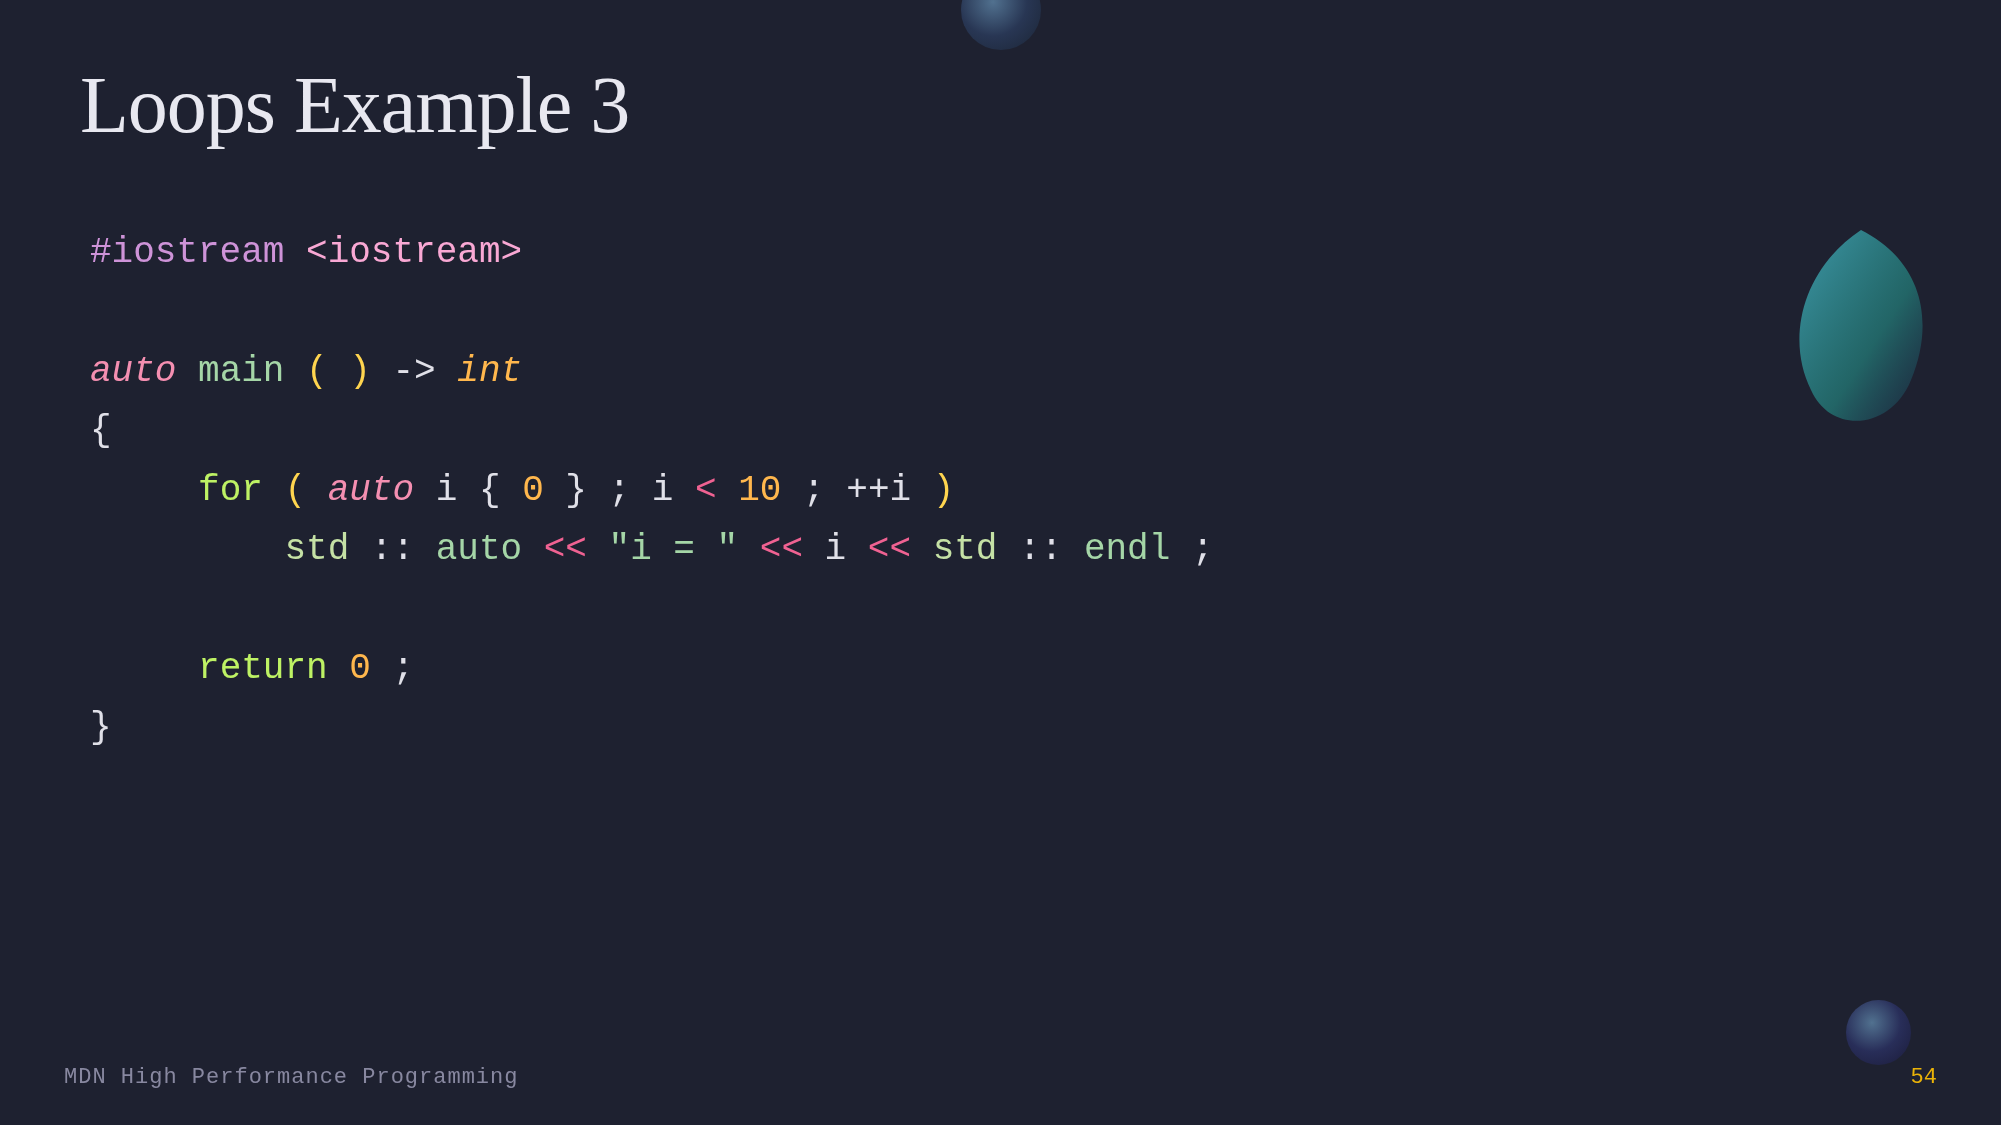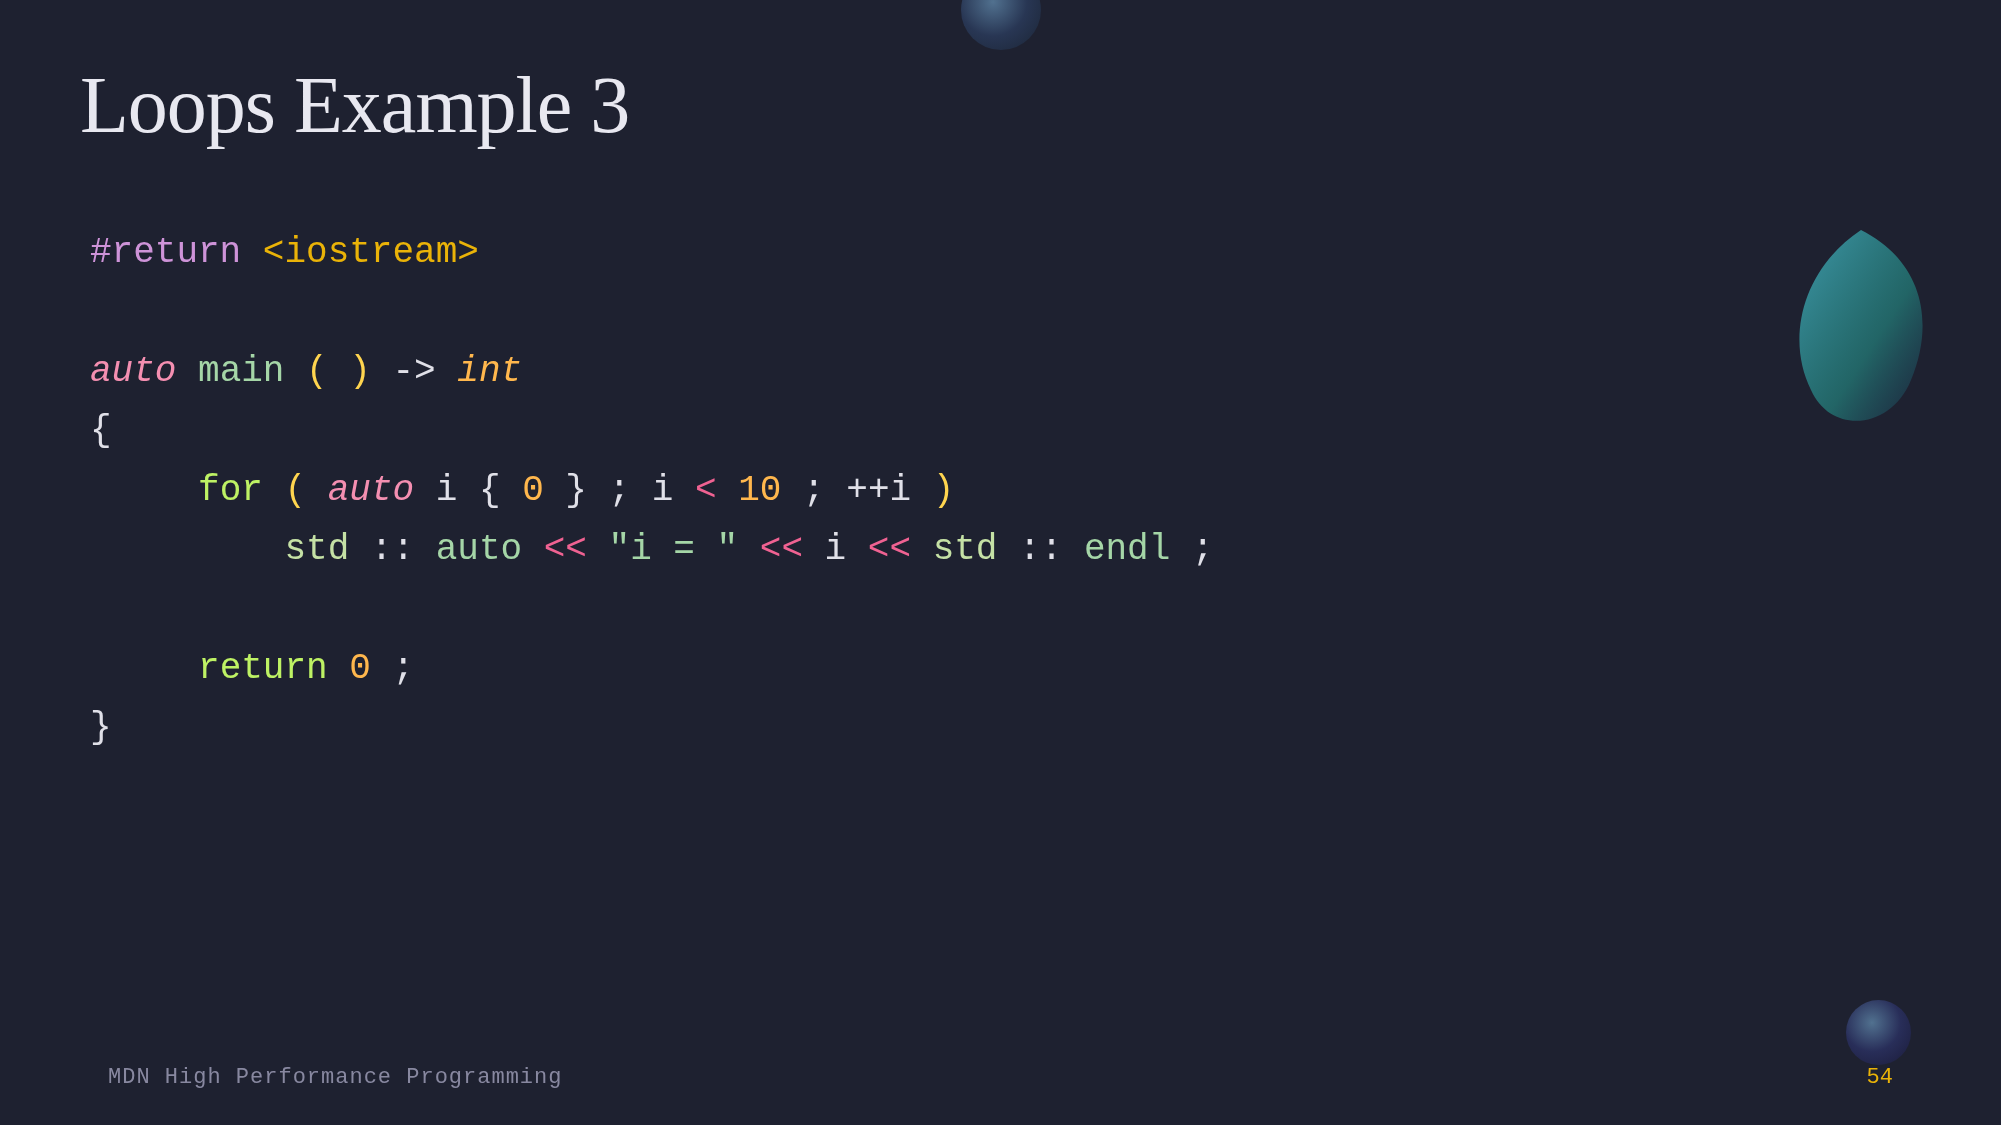--- a/index.html
+++ b/index.html
@@ -70,21 +70,21 @@
       margin-left: 10px;
     }
 
     .footer {
       position: absolute;
       bottom: 35px;
       left: 0;
       right: 0;
       display: flex;
       justify-content: space-between;
-      padding: 0 108px;
+      padding: 0 64px;
       align-items: center;
     }
 
     .footer-title {
       font-family: 'Courier New', Courier, monospace;
       font-size: 22px;
       color: #8888a0;
       letter-spacing: 1px;
     }
 
@@ -93,21 +93,21 @@
       font-size: 22px;
       color: #eab308;
     }
 
     
     .kw-pink { color: #bef264; }       
     .kw-green { color: #a5d6a7; }      
     .kw-yellow-green { color: #c5e1a5; } 
     .kw-purple { color: #ce93d8; }     
     .kw-italic-pink { color: #f48fb1; font-style: italic; }  
-    .kw-teal { color: #eab308; }       
+    .kw-teal { color: #f9a8d4; }       
     .kw-orange { color: #ffb74d; }     
     .kw-string { color: #a5d6a7; }     
     .kw-white { color: #e0e0e8; }
     .kw-lt { color: #f06292; }         
     .kw-arrow { color: #e0e0e8; }      
     .kw-italic-int { color: #ffb74d; font-style: italic; }  
     .kw-brace { color: #e0e0e8; }
     .kw-paren { color: #ffd54f; }
     .kw-semi { color: #e0e0e8; }
   </style>
@@ -131,21 +131,21 @@
     </svg>
   </div>
 
   <div class="orb-bottom-right"></div>
 
   <h1 class="slide-title">Loops Example 3</h1>
 
   <div class="code-block">
 
     <div>
-      <span class="kw-purple">#return</span>
+      <span class="kw-purple">#iostream</span>
       <span class="kw-white"> </span>
       <span class="kw-teal">&lt;iostream&gt;</span>
     </div>
 
     <div>&nbsp;</div>
 
     <div>
       <span class="kw-italic-pink">auto</span>
       <span class="kw-white"> </span>
       <span class="kw-green">main</span>

